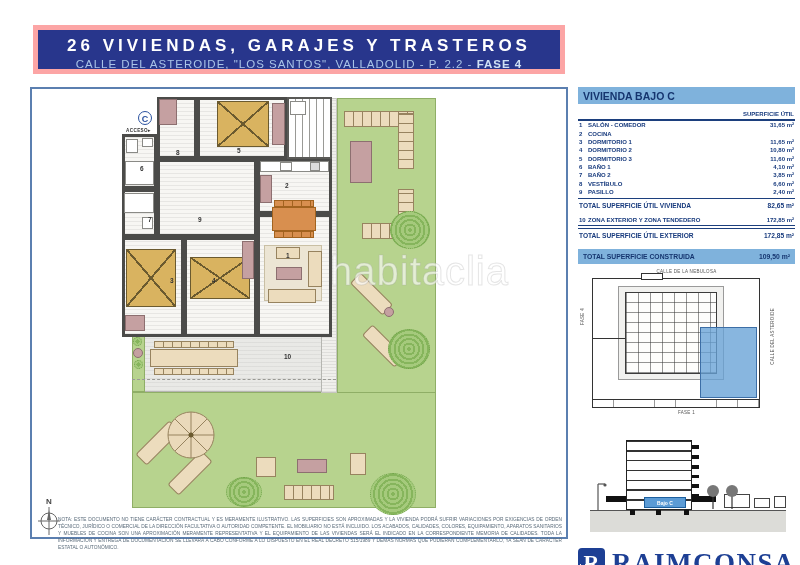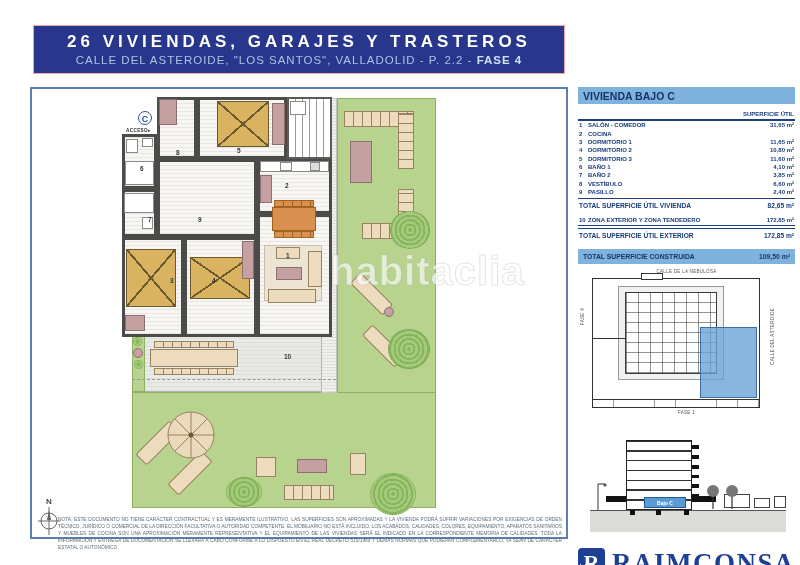--- a/index.html
+++ b/index.html
@@ -1,19 +1,19 @@
 <!DOCTYPE html>
 <html><head>
 <meta charset="utf-8">
 <style>
   html,body{margin:0;padding:0;background:#fff;width:800px;height:565px;overflow:hidden;
     font-family:"Liberation Sans",sans-serif;}
   .ab{position:absolute;box-sizing:border-box;}
   
-  .banner{left:33px;top:25px;width:532px;height:49px;background:#28368c;border:1px solid #fca5a5;
+  .banner{left:33px;top:25px;width:532px;height:49px;background:#28368c;border:5px solid #fca5a5;
     text-align:center;color:#fff;}
   .banner-title{font-size:17px;font-weight:bold;letter-spacing:4px;margin-top:6px;}
   .banner-sub{font-size:11.5px;color:#a9c4e8;letter-spacing:1px;margin-top:2px;}
   .banner-sub b{color:#cfe0f5;}
   
   .frame{left:30px;top:87px;width:538px;height:452px;border:2px solid #5b7fb0;background:#fff;}
   .room{position:absolute;box-sizing:border-box;border:3px solid #4b4b49;background:#f7f6f3;
     background-image:repeating-linear-gradient(0deg,rgba(90,90,90,.10) 0 1px,transparent 1px 4px);}
   .lbl{position:absolute;font-size:6.5px;font-weight:bold;color:#333;z-index:26;}
   .garden{background:#b7d38e;border:1px solid #8fae66;}
@@ -29,21 +29,21 @@
     linear-gradient(to bottom right,transparent 48.6%,#6b5a2f 48.6% 51.4%,transparent 51.4%),
     linear-gradient(to bottom left,transparent 48.6%,#6b5a2f 48.6% 51.4%,transparent 51.4%),#d9b360;}
   .tree{border-radius:50%;background:repeating-radial-gradient(circle,#86b55c 0 2px,#a5ca7c 2px 4.5px);
     border:1px dotted #6fa348;}
   .fixt{background:#fff;border:1px solid #8a8a86;}
   .stairs{background:repeating-linear-gradient(90deg,#fff 0 6px,#9a9a96 6px 7px);border:2px solid #5a5a57;}
   .dash{border-top:1px dashed #9a9a95;z-index:24;}
   .acc-badge{width:14px;height:14px;border:1.5px solid #2b52a0;border-radius:50%;color:#2b52a0;
     font-size:9px;font-weight:bold;text-align:center;line-height:14px;background:#fff;z-index:27;}
   .acc-txt{font-size:4.6px;letter-spacing:.4px;color:#333;z-index:27;font-weight:bold;}
-  .watermark{left:298px;top:160px;font-size:40px;font-weight:bold;color:rgba(255,255,255,.62);
+  .watermark{left:298px;top:160px;font-size:40px;font-weight:normal;color:rgba(255,255,255,.62);
     -webkit-text-stroke:1px rgba(160,160,160,.28);letter-spacing:1px;z-index:30;}
   .disclaimer{left:26px;top:428px;width:504px;font-size:4.8px;line-height:1.45;color:#5a6b7a;
     text-align:justify;}
   
   .panel{left:578px;top:87px;width:217px;color:#173a7d;}
   .panel-title{background:#7fb2dc;color:#15356f;font-size:10.5px;font-weight:bold;
     padding:3px 5px 2px 5px;}
   .col-head{font-size:6px;font-weight:bold;text-align:right;margin-top:7px;padding:0 1px 2px 0;
     border-bottom:2px solid #1c3f7d;}
   .trow{display:flex;font-size:6px;font-weight:bold;padding:1.2px 1px;}

